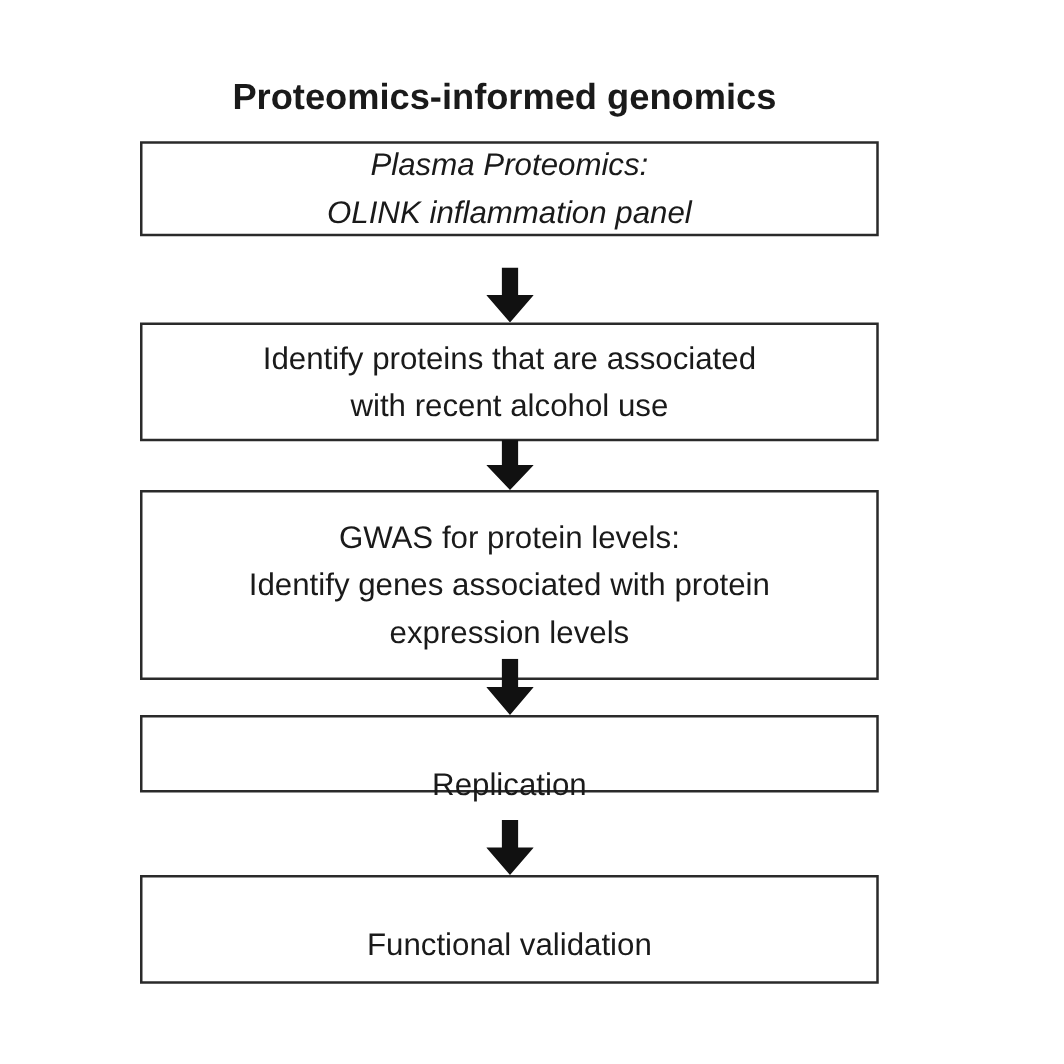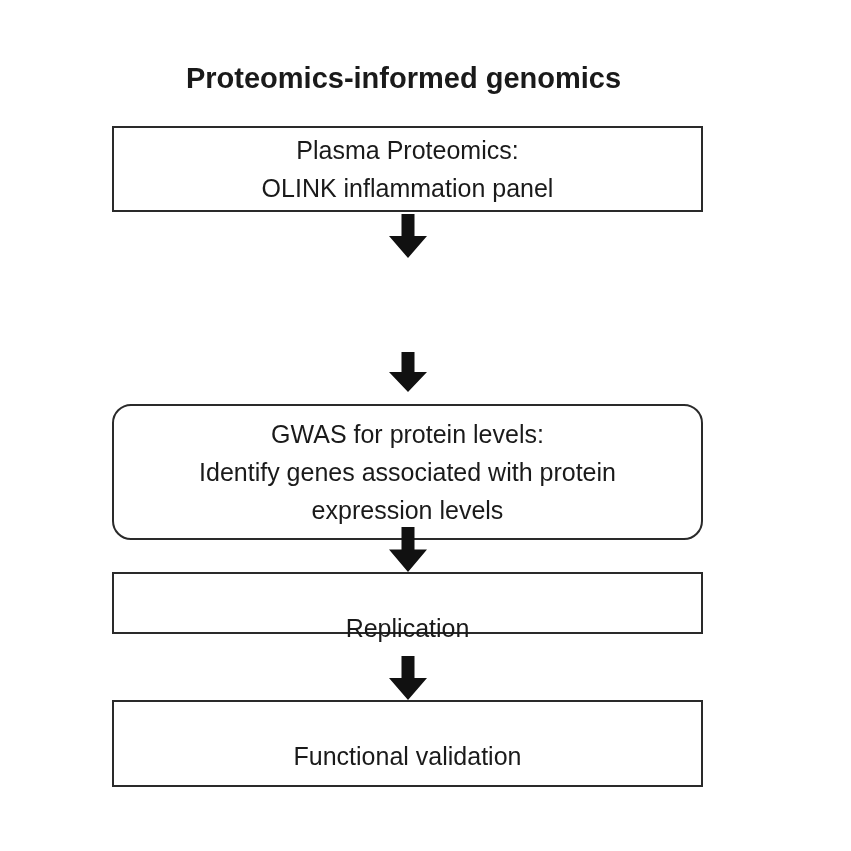--- a/index.html
+++ b/index.html
@@ -40,23 +40,23 @@
     justify-content: center;
   }
   .box .step-text {
     font-size: 25px;
     line-height: 38px;
     text-align: center;
     color: var(--ink);
     white-space: pre-line;
     width: 100%;
   }
-  .box-1 { top: 126px; height: 86px; }
+  .box-1 { top: 113px; height: 76px; font-style: italic; }
   .box-2 { top: 258px; height: 95px; }
-  .box-3 { top: 404px; height: 136px; border-radius: 19px; }
+  .box-3 { top: 392px; height: 152px; }
   .box-4 { top: 572px; height: 62px; align-items: flex-start; padding-top: 35px; }
   .box-5 { top: 700px; height: 87px; align-items: flex-start; padding-top: 35px; justify-content: flex-end; }
   .arrow {
     position: absolute;
     left: 389px; width: 38px;
     color: var(--arrow);
   }
   .arrow svg { display: block; width: 100%; height: 100%; }
   .arrow-1 { top: 214px; height: 44px; }
   .arrow-2 { top: 352px; height: 40px; }
@@ -74,20 +74,24 @@
     <div class="step-text">Plasma Proteomics:
 OLINK inflammation panel</div>
   </div>
 
   <div class="arrow arrow-1">
     <svg viewBox="0 0 38 44" preserveAspectRatio="none" aria-hidden="true">
       <path d="M12.5 0 H25.5 V22 H38 L19 44 L0 22 H12.5 Z" fill="currentColor"></path>
     </svg>
   </div>
 
+  <div class="box box-2">
+    <div class="step-text">Identify proteins that are associated
+with recent alcohol use</div>
+  </div>
 
   <div class="arrow arrow-2">
     <svg viewBox="0 0 38 44" preserveAspectRatio="none" aria-hidden="true">
       <path d="M12.5 0 H25.5 V22 H38 L19 44 L0 22 H12.5 Z" fill="currentColor"></path>
     </svg>
   </div>
 
   <div class="box box-3">
     <div class="step-text">GWAS for protein levels:
 Identify genes associated with protein

